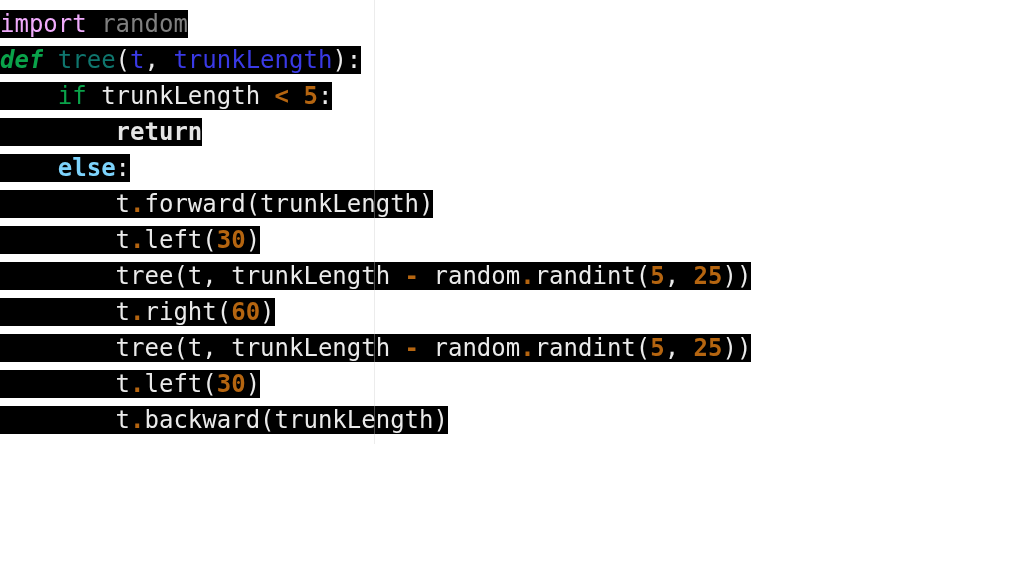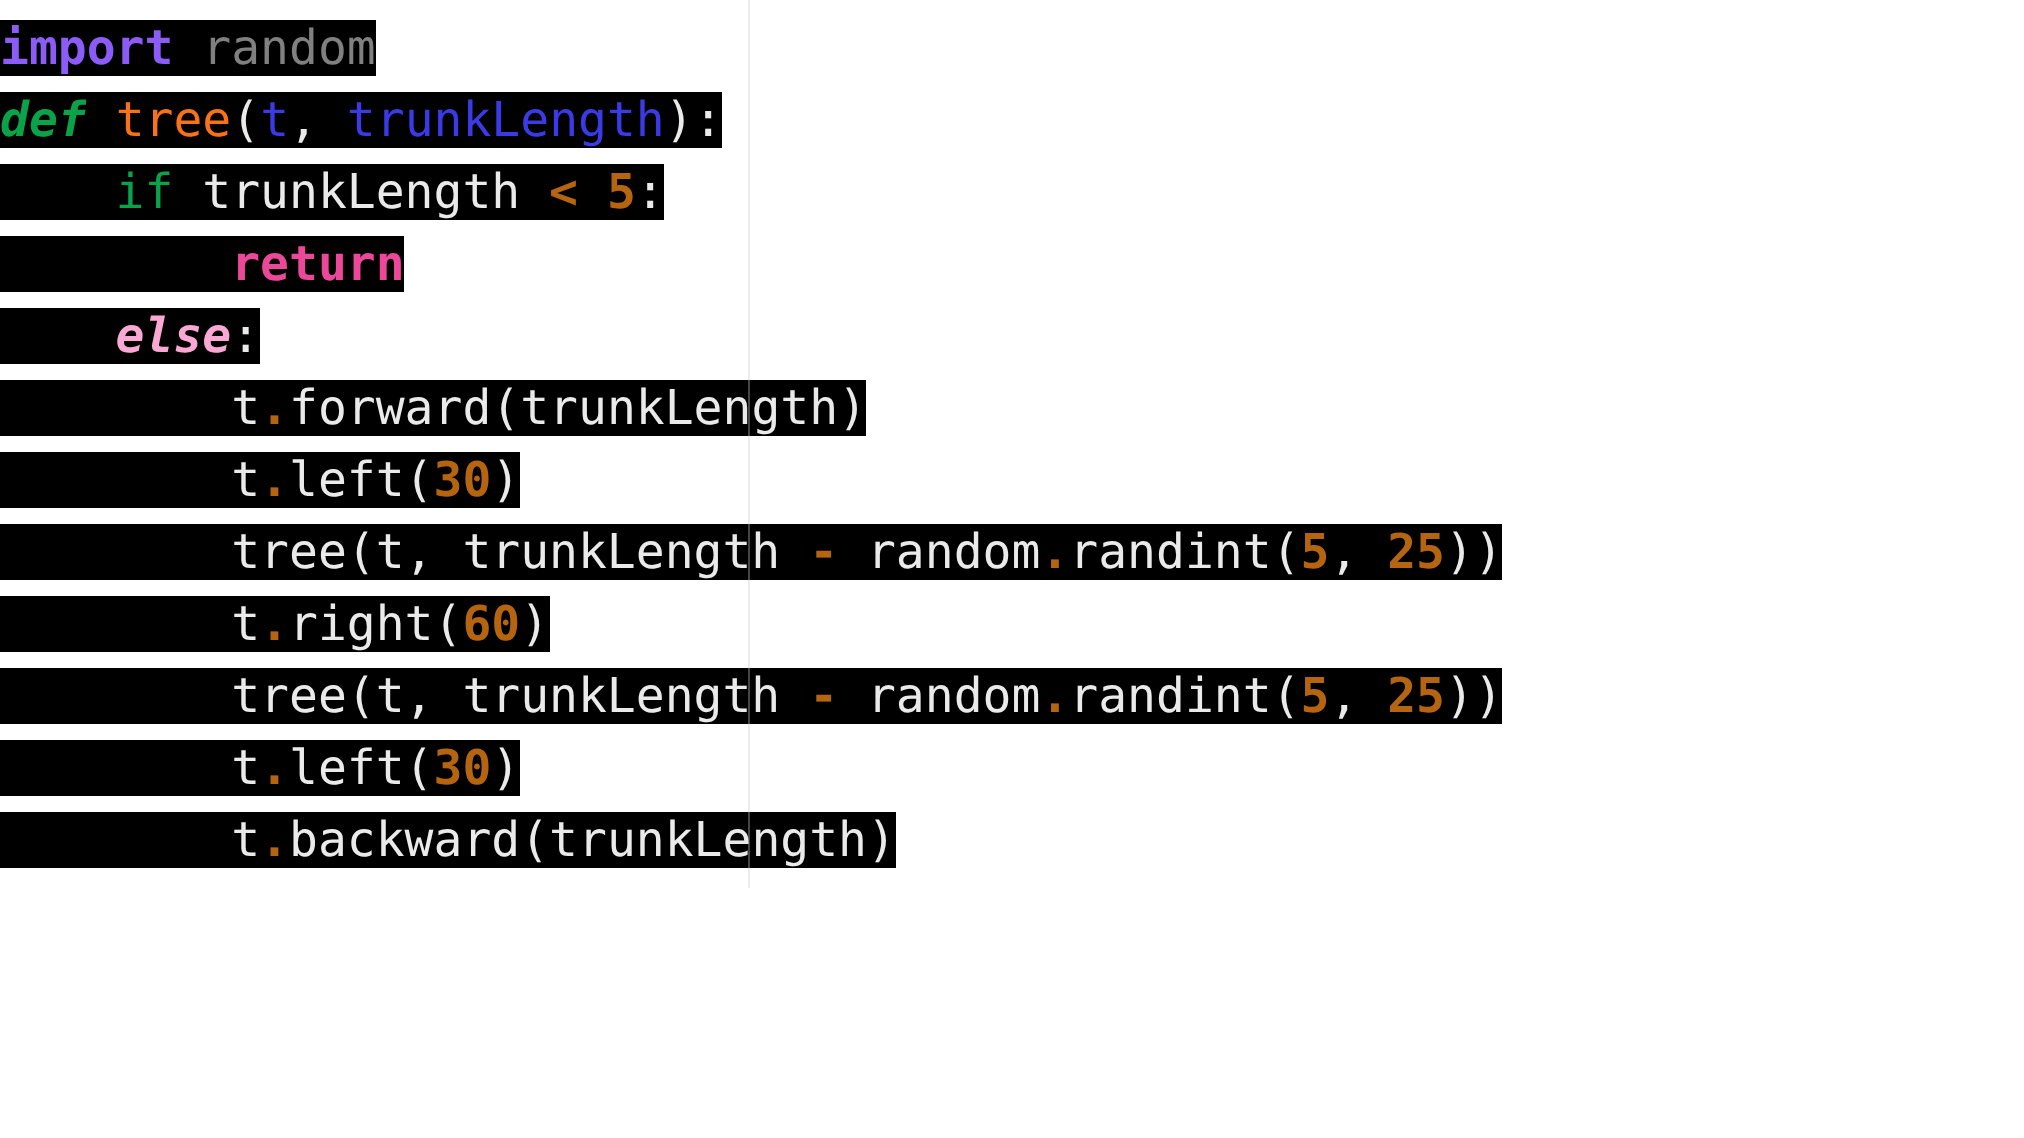--- a/index.html
+++ b/index.html
@@ -13,27 +13,27 @@
   }
   .code {
     display: inline-block;
     white-space: pre;
     padding: 6px 0 6px 0;
   }
   .line {
     display: block;
   }
   .bg { background: #000000; }
-  .kw-import { color: #8b5cf6; font-weight: bold; }
+  .kw-import { color: #f0abfc; font-weight: normal; }
   .kw-def { color: #0aa34a; font-weight: bold; font-style: italic; }
   .kw-if { color: #0aa34a; font-weight: normal; }
-  .kw-else { color: #f9a8d4; font-weight: bold; font-style: italic; }
-  .kw-return { color: #ec4899; font-weight: bold; }
+  .kw-else { color: #7dd3fc; font-weight: bold; }
+  .kw-return { color: #e5e5e5; font-weight: bold; }
   .mod { color: #808080; }
-  .fn { color: #f97316; }
+  .fn { color: #0f766e; }
   .param { color: #3a3ae6; }
   .op { color: #b56510; font-weight: bold; }
   .num { color: #b56510; font-weight: bold; }
   .ident { color: #eaeaea; }
   .punct { color: #eaeaea; }
   
   .guide {
     position: absolute;
     top: 0;
     bottom: 0;

